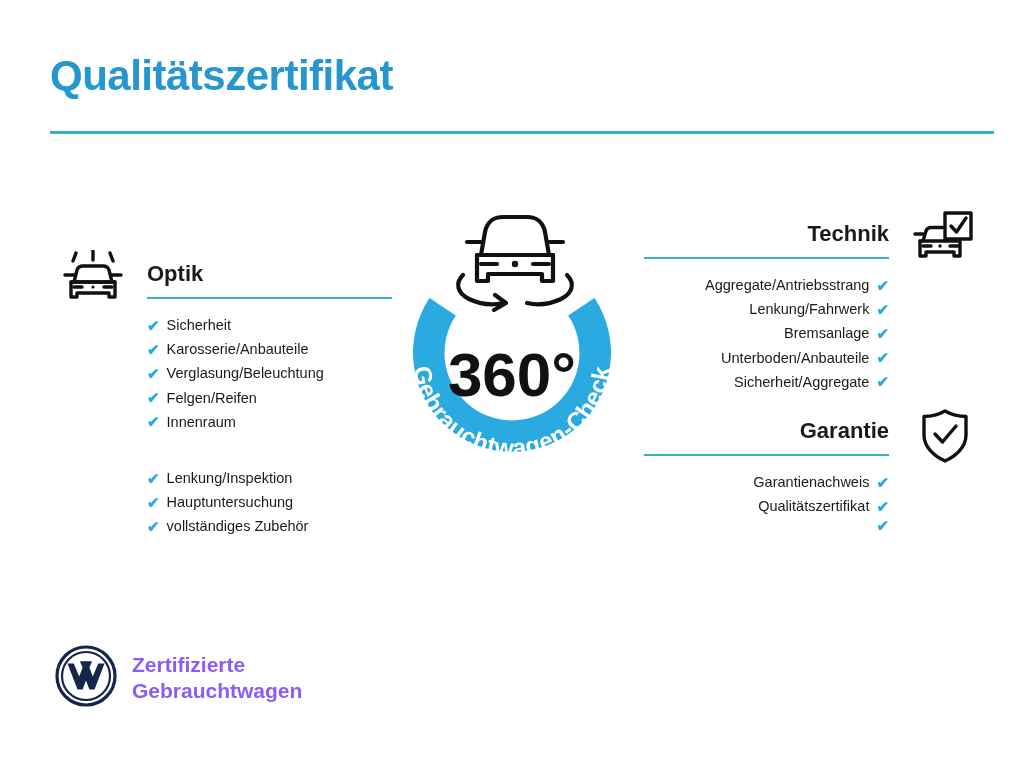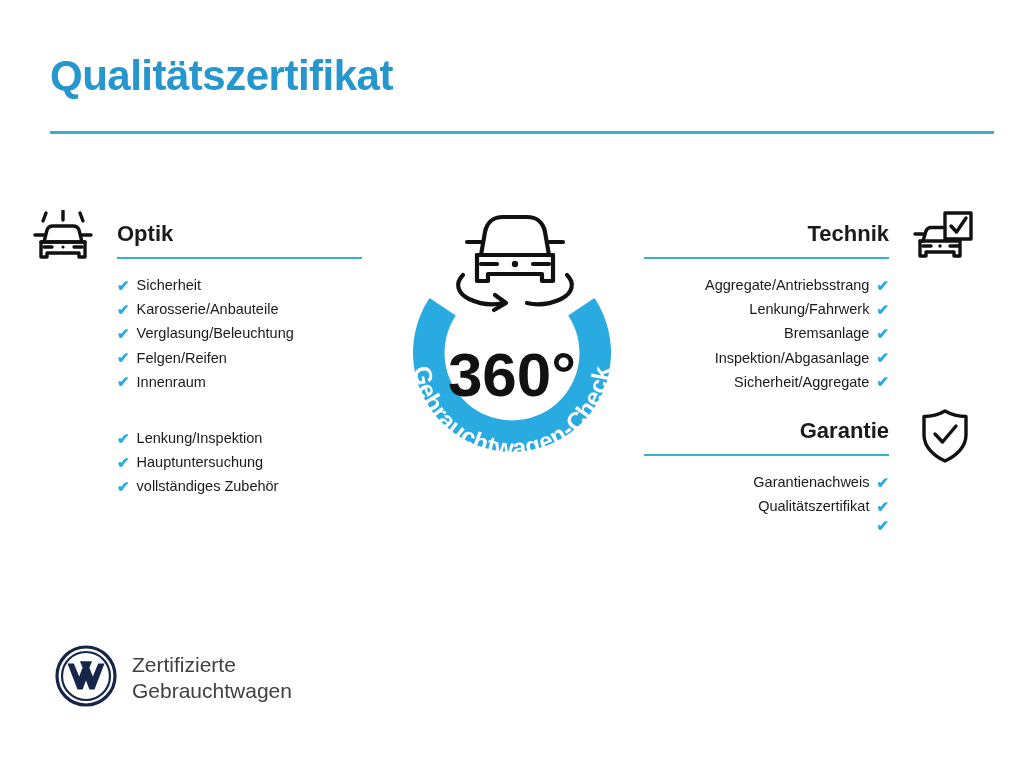--- a/index.html
+++ b/index.html
@@ -38,21 +38,21 @@
     width: 944px;
     height: 3px;
     background: #3aafc9;
   }
 
   
   .col {
     position: absolute;
     width: 420px;
   }
-  .col-left  { left: 32px; }
+  .col-left  { left: 62px; margin-top: 40px; }
   .col-right { left: 554px; }
 
   .block { position: relative; }
 
   .block-head {
     position: relative;
     height: 44px;
   }
 
   .block-title {
@@ -123,23 +123,23 @@
   .footer {
     position: absolute;
     left: 55px;
     top: 645px;
     display: flex;
     align-items: center;
     gap: 15px;
   }
   .vw-mark { flex: 0 0 auto; }
   .vw-text {
-    color: #404040;
+    color: #8b5cf6;
     font-size: 21px;
-    font-weight: normal;
+    font-weight: bold;
     line-height: 26px;
     white-space: nowrap;
   }
 </style>
 </head>
 <body>
 
 <div class="page">
 
   <div class="title">Qualitätszertifikat</div>
@@ -236,21 +236,21 @@
           </li>
         <li>
             <span>Lenkung/Fahrwerk</span>
             <span class="tick">✔</span>
           </li>
         <li>
             <span>Bremsanlage</span>
             <span class="tick">✔</span>
           </li>
         <li>
-            <span>Inspektion/Abgasanlage</span>
+            <span>Unterboden/Anbauteile</span>
             <span class="tick">✔</span>
           </li>
         <li>
             <span>Sicherheit/Aggregate</span>
             <span class="tick">✔</span>
           </li>
       </ul>
     </div>
   </div>
 

